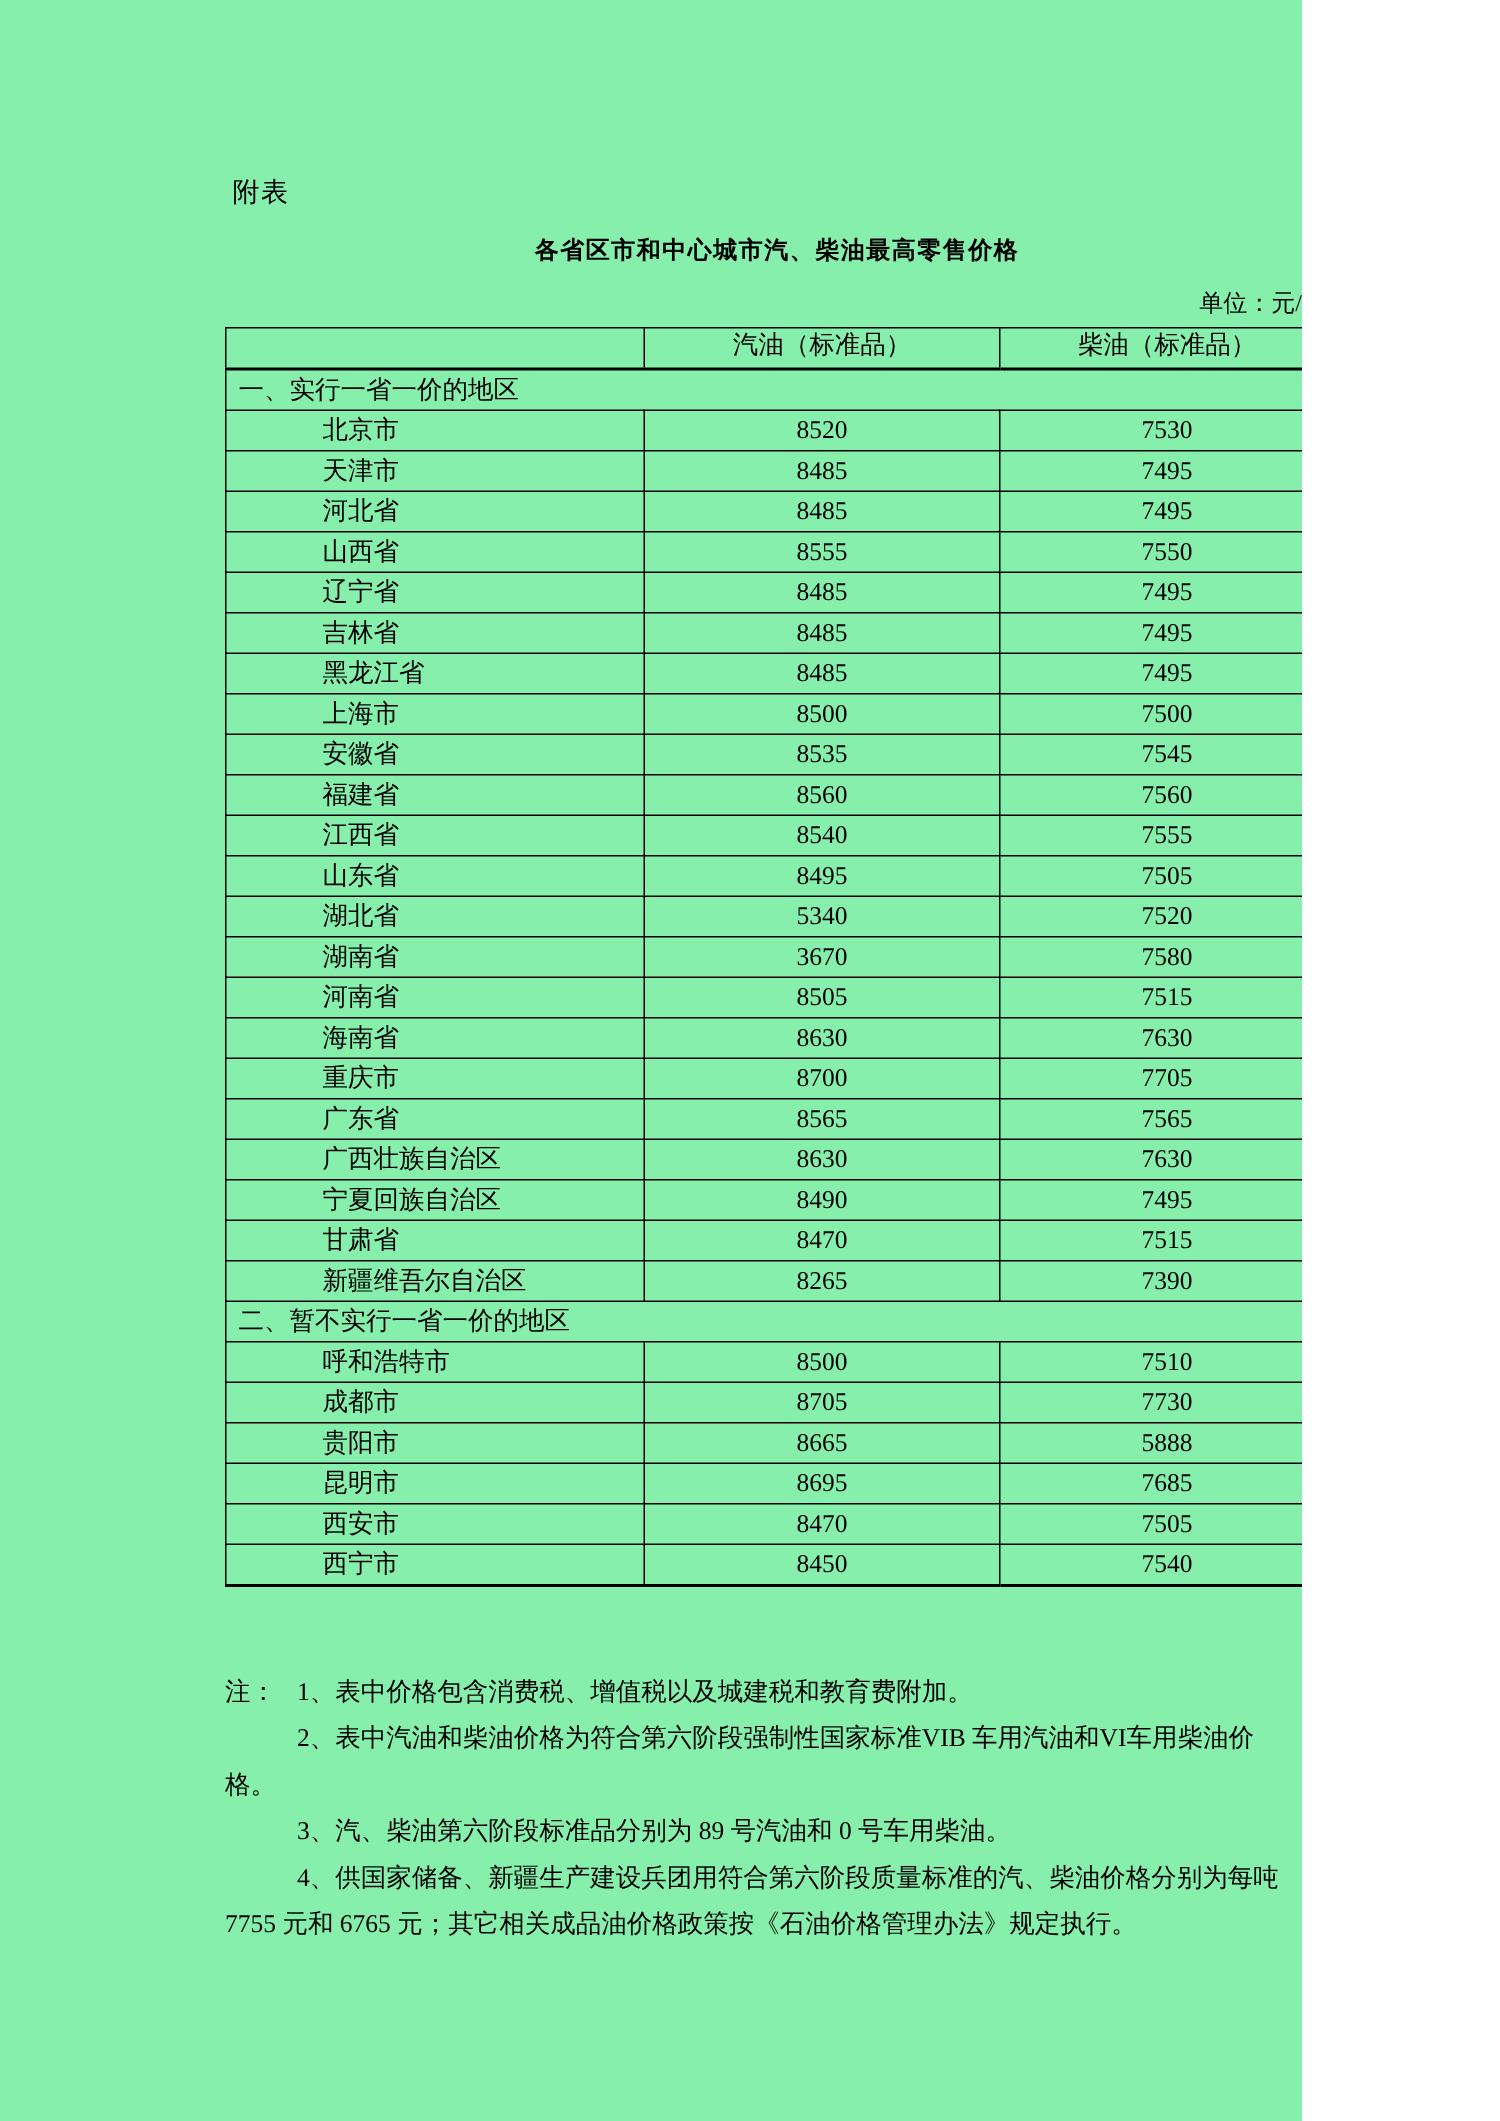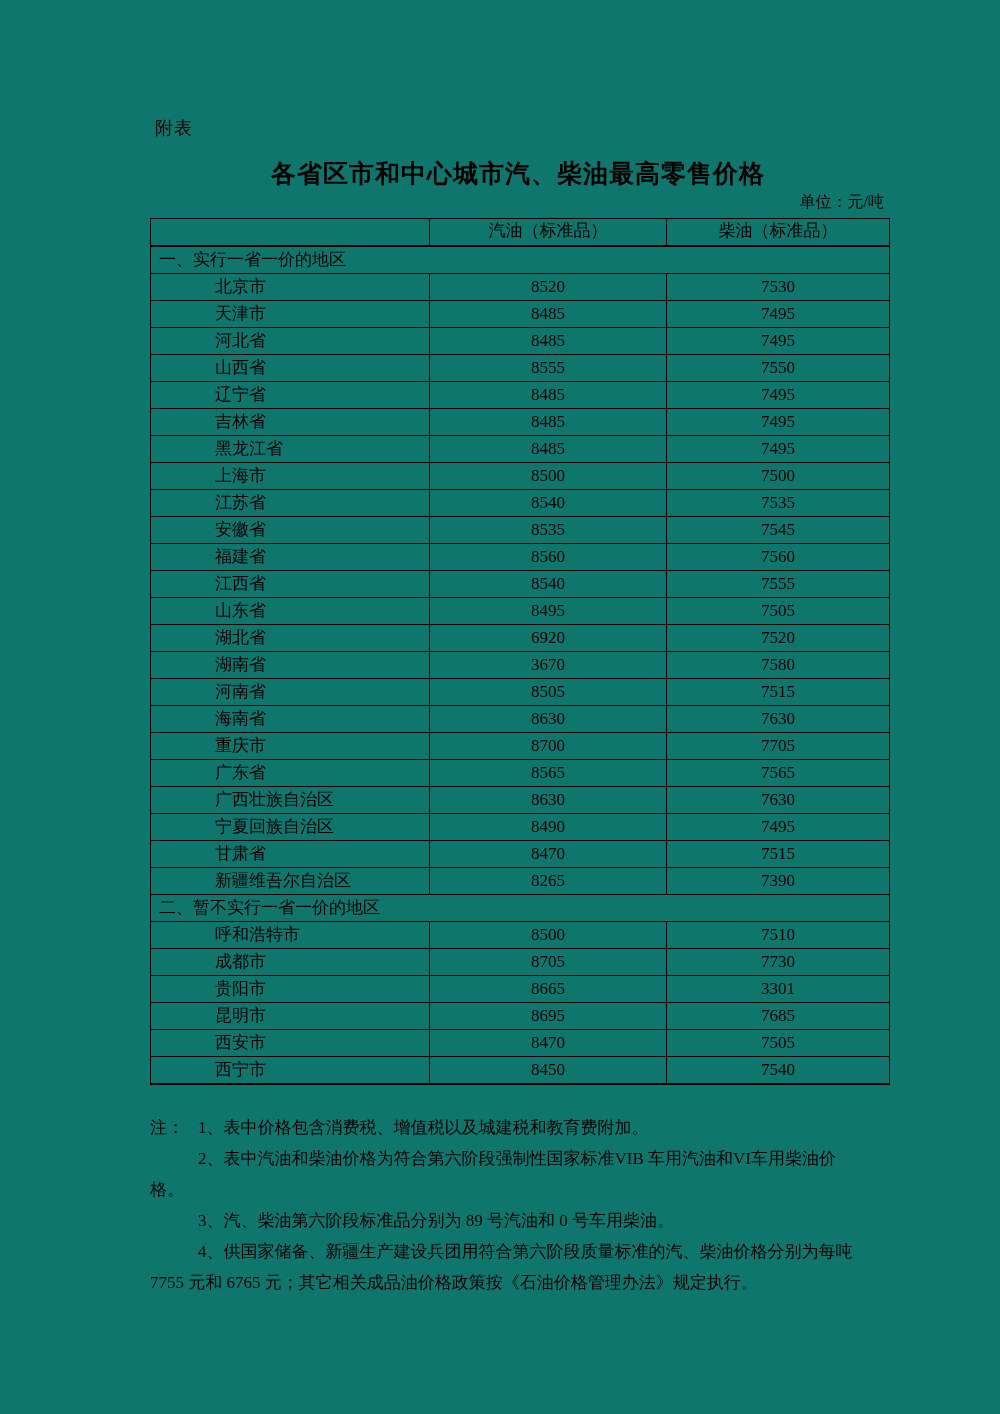--- a/index.html
+++ b/index.html
@@ -4,39 +4,39 @@
 <style>
   html, body {
     margin: 0;
     padding: 0;
     background: #ffffff;
     color: #000000;
     font-family: "Liberation Serif", "DejaVu Serif", serif;
   }
   .page {
     position: relative;
-    width: 1000px;
+    width: 868px;
     height: 1414px;
-    background: #0f766e;
+    background: #86efac;
     overflow: hidden;
   }
   .doc-label {
     position: absolute;
     left: 155px;
     top: 116px;
     font-size: 18px;
     letter-spacing: 1px;
   }
   .doc-title {
     position: absolute;
     left: 150px;
     top: 157px;
     width: 736px;
     text-align: center;
-    font-size: 25px;
+    font-size: 16px;
     font-weight: bold;
     font-family: "Liberation Sans", "DejaVu Sans", sans-serif;
     letter-spacing: 1px;
   }
   .unit-line {
     position: absolute;
     left: 150px;
     top: 192px;
     width: 734px;
     text-align: right;
@@ -142,25 +142,20 @@
           <td class="region-cell">黑龙江省</td>
           <td class="price-cell">8485</td>
           <td class="price-cell">7495</td>
         </tr>
         <tr>
           <td class="region-cell">上海市</td>
           <td class="price-cell">8500</td>
           <td class="price-cell">7500</td>
         </tr>
         <tr>
-          <td class="region-cell">江苏省</td>
-          <td class="price-cell">8540</td>
-          <td class="price-cell">7535</td>
-        </tr>
-        <tr>
           <td class="region-cell">安徽省</td>
           <td class="price-cell">8535</td>
           <td class="price-cell">7545</td>
         </tr>
         <tr>
           <td class="region-cell">福建省</td>
           <td class="price-cell">8560</td>
           <td class="price-cell">7560</td>
         </tr>
         <tr>
@@ -168,21 +163,21 @@
           <td class="price-cell">8540</td>
           <td class="price-cell">7555</td>
         </tr>
         <tr>
           <td class="region-cell">山东省</td>
           <td class="price-cell">8495</td>
           <td class="price-cell">7505</td>
         </tr>
         <tr>
           <td class="region-cell">湖北省</td>
-          <td class="price-cell">6920</td>
+          <td class="price-cell">5340</td>
           <td class="price-cell">7520</td>
         </tr>
         <tr>
           <td class="region-cell">湖南省</td>
           <td class="price-cell">3670</td>
           <td class="price-cell">7580</td>
         </tr>
         <tr>
           <td class="region-cell">河南省</td>
           <td class="price-cell">8505</td>
@@ -232,21 +227,21 @@
           <td class="price-cell">7510</td>
         </tr>
         <tr>
           <td class="region-cell">成都市</td>
           <td class="price-cell">8705</td>
           <td class="price-cell">7730</td>
         </tr>
         <tr>
           <td class="region-cell">贵阳市</td>
           <td class="price-cell">8665</td>
-          <td class="price-cell">3301</td>
+          <td class="price-cell">5888</td>
         </tr>
         <tr>
           <td class="region-cell">昆明市</td>
           <td class="price-cell">8695</td>
           <td class="price-cell">7685</td>
         </tr>
         <tr>
           <td class="region-cell">西安市</td>
           <td class="price-cell">8470</td>
           <td class="price-cell">7505</td>

